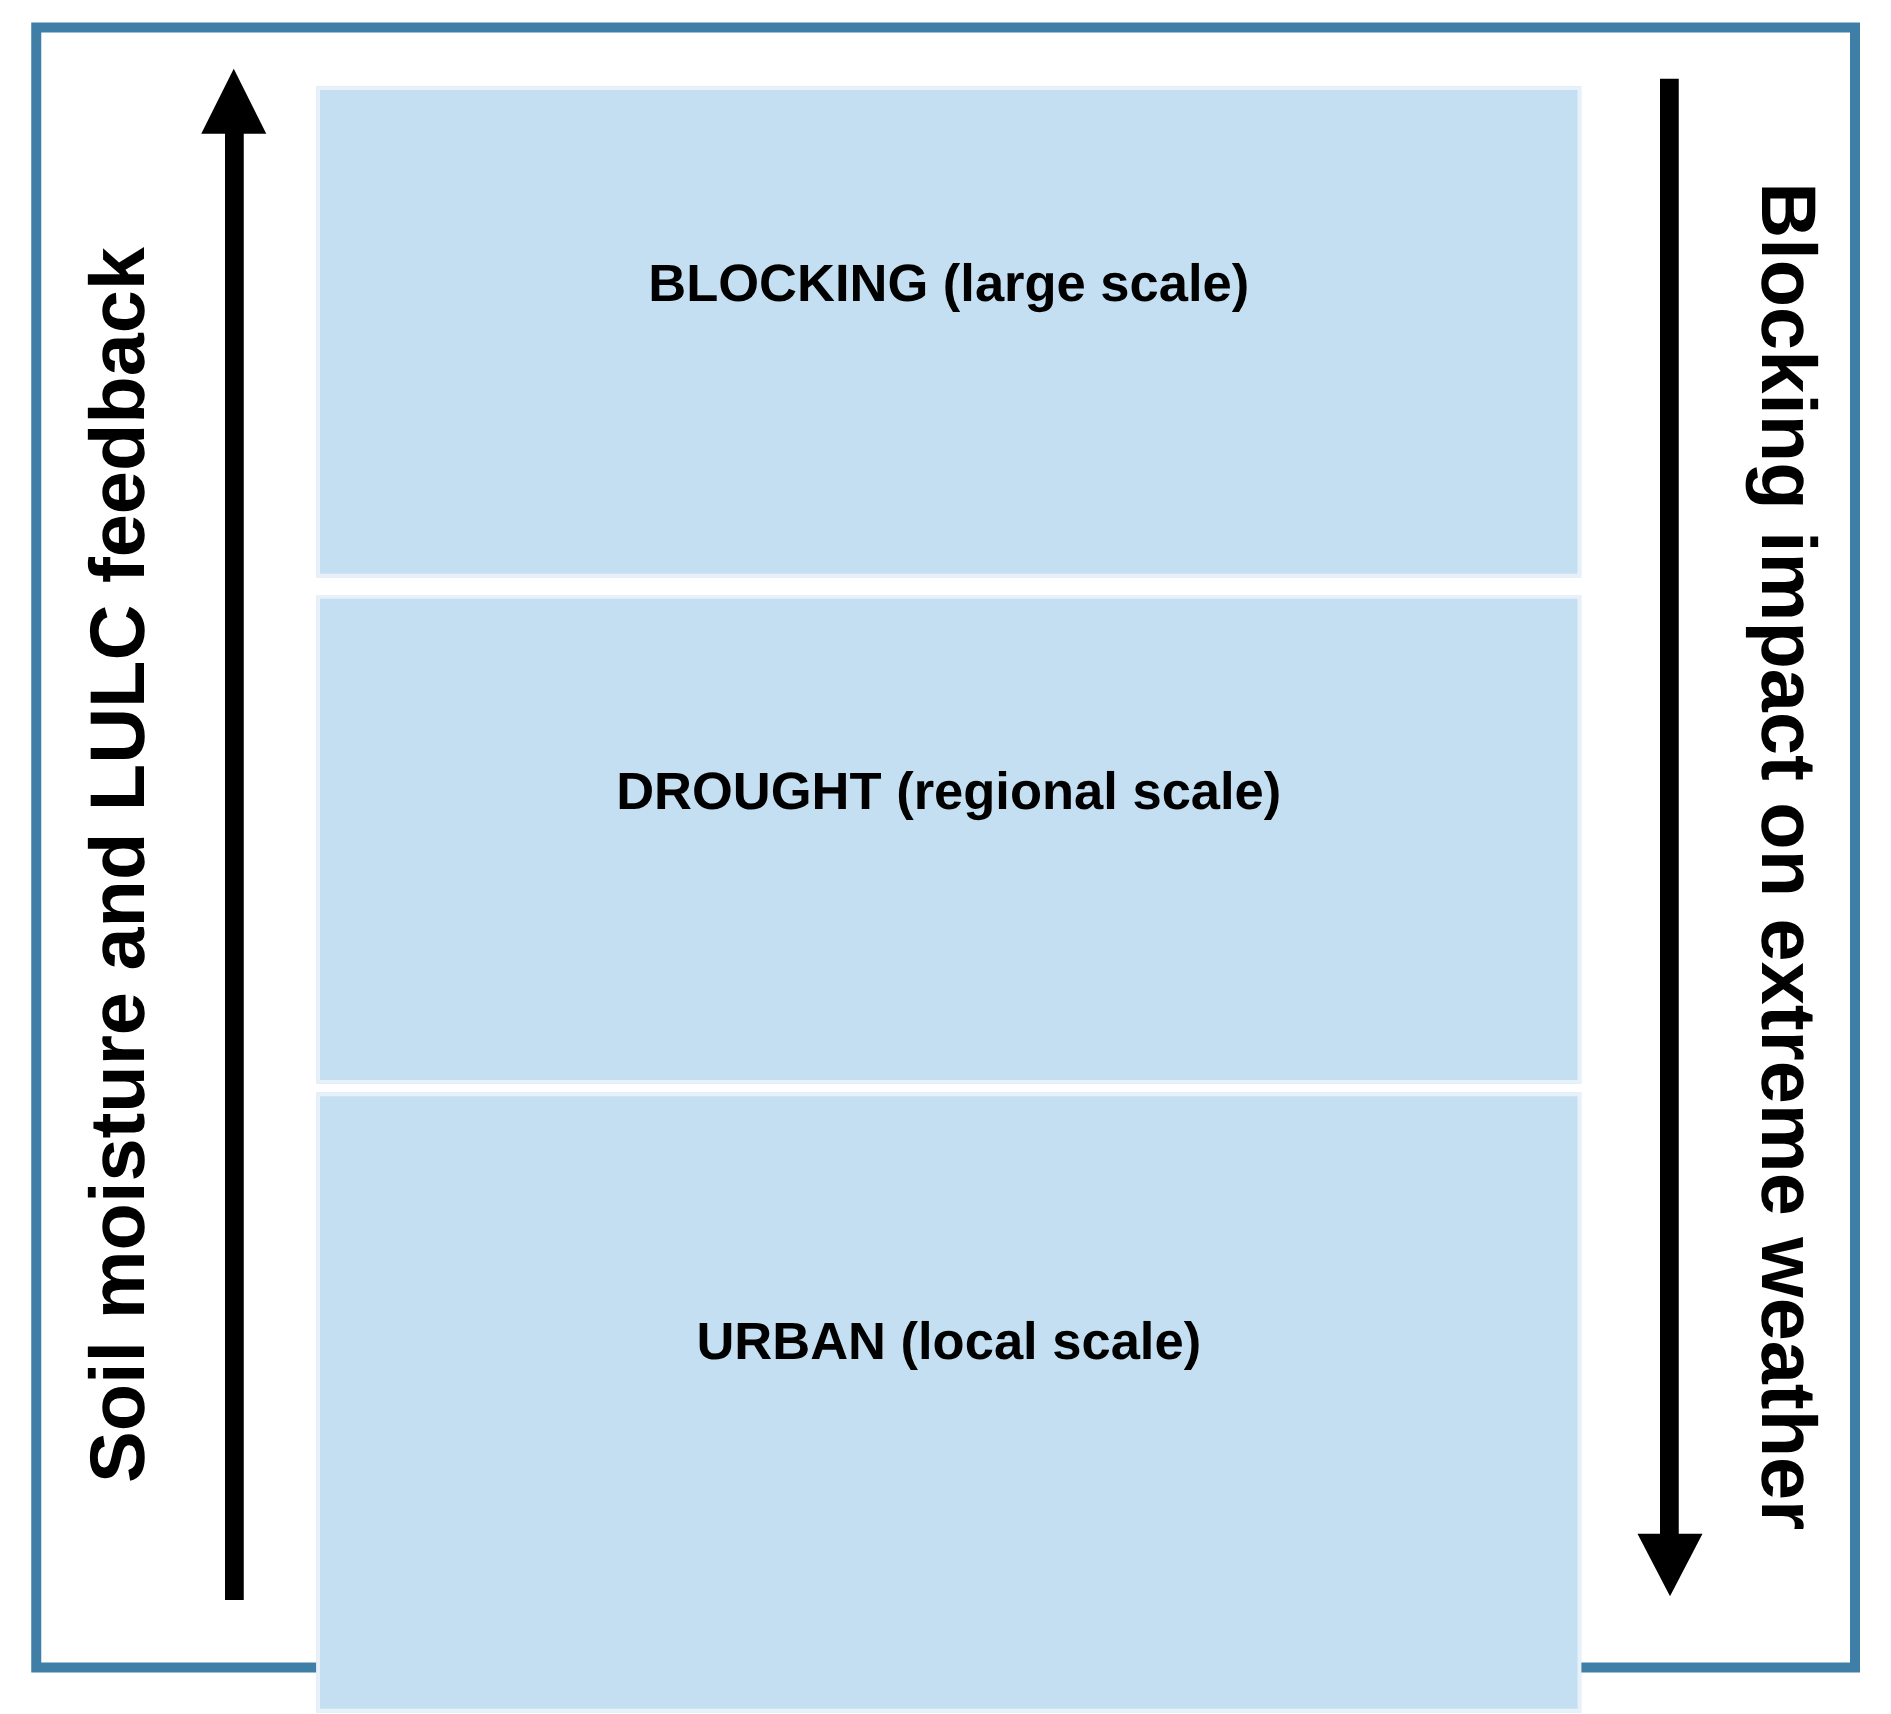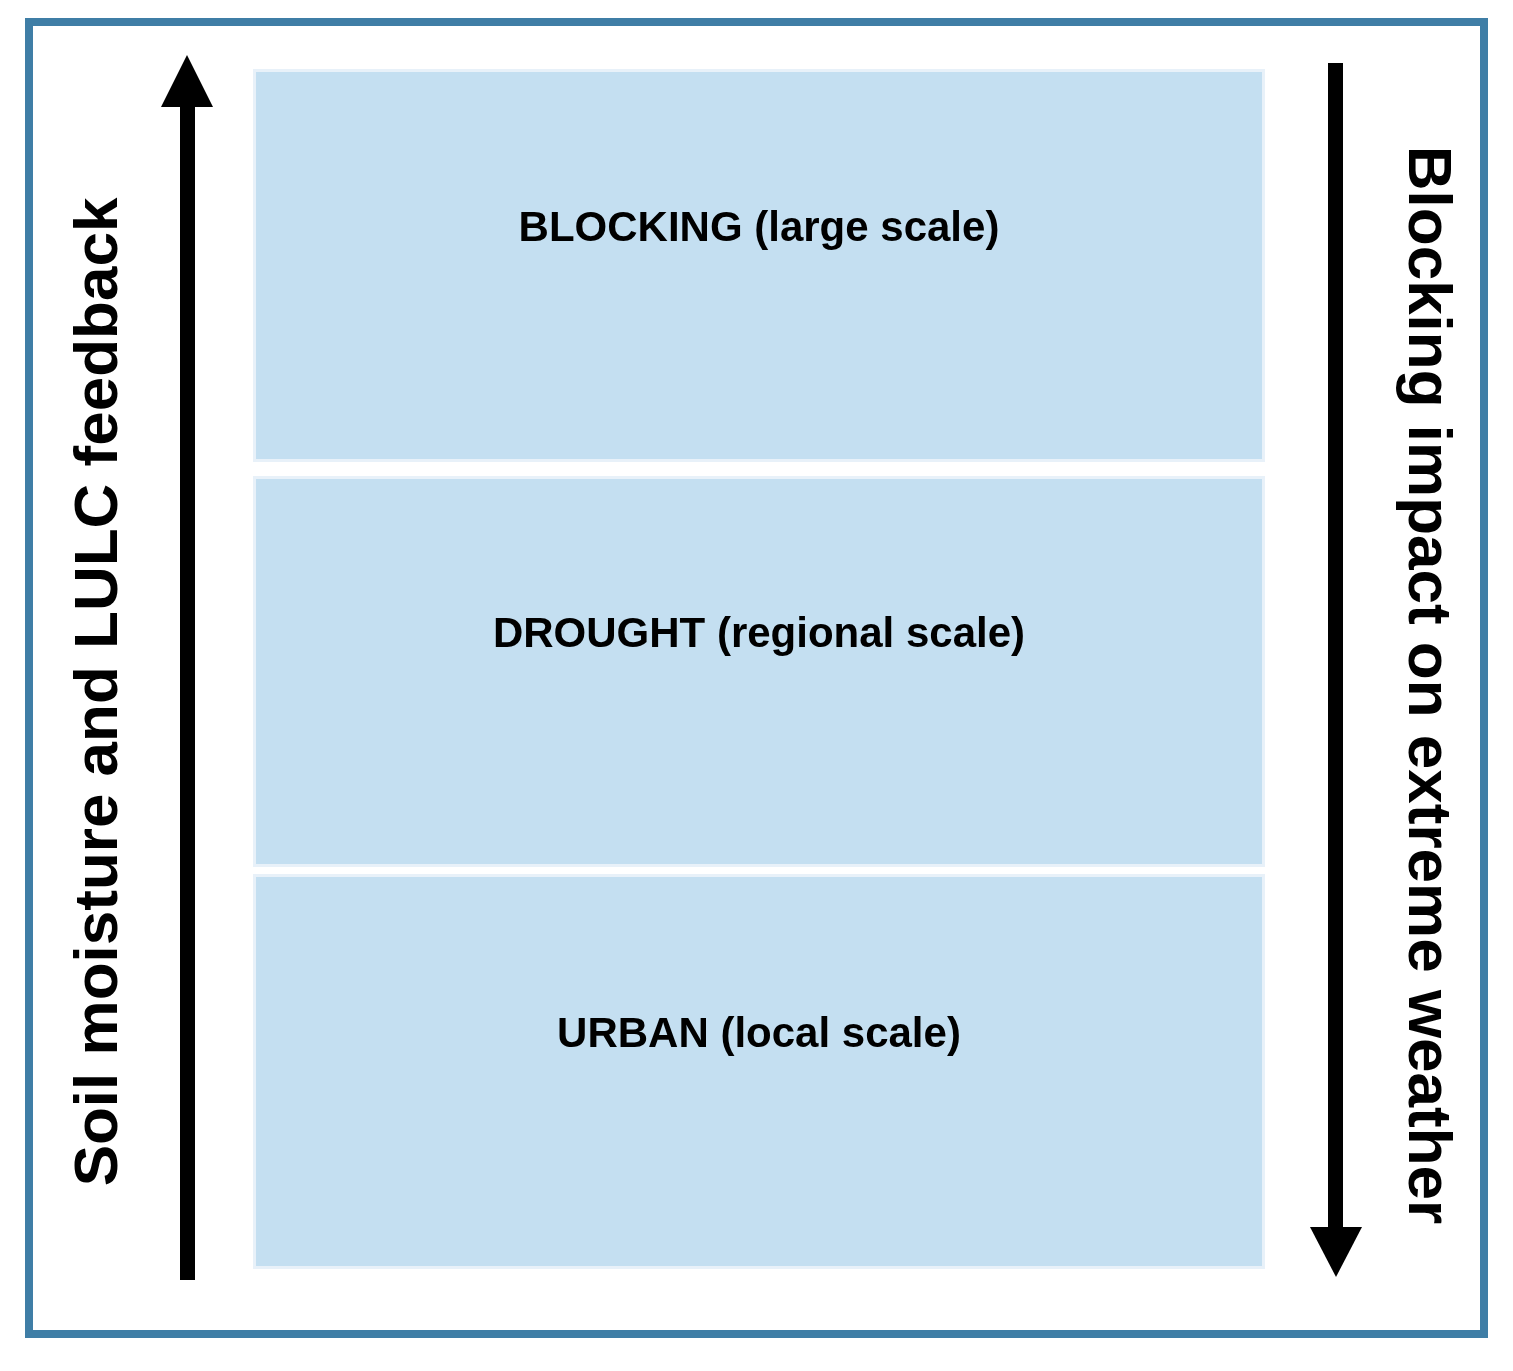--- a/index.html
+++ b/index.html
@@ -87,21 +87,21 @@
   }
   .box {
     position: absolute;
     left: 253px;
     width: 1012px;
     background: var(--box-fill);
     border: 3px solid var(--box-edge);
   }
   .box1 { top: 69px;  height: 393px; }
   .box2 { top: 476px; height: 391px; }
-  .box3 { top: 874px; height: 395px; }
+  .box3 { top: 874px; height: 496px; }
   .box-label {
     position: absolute;
     top: 40%;
     left: 0;
     width: 100%;
     transform: translateY(-50%);
     text-align: center;
     font-weight: bold;
     font-size: 42px;
     color: var(--text);

